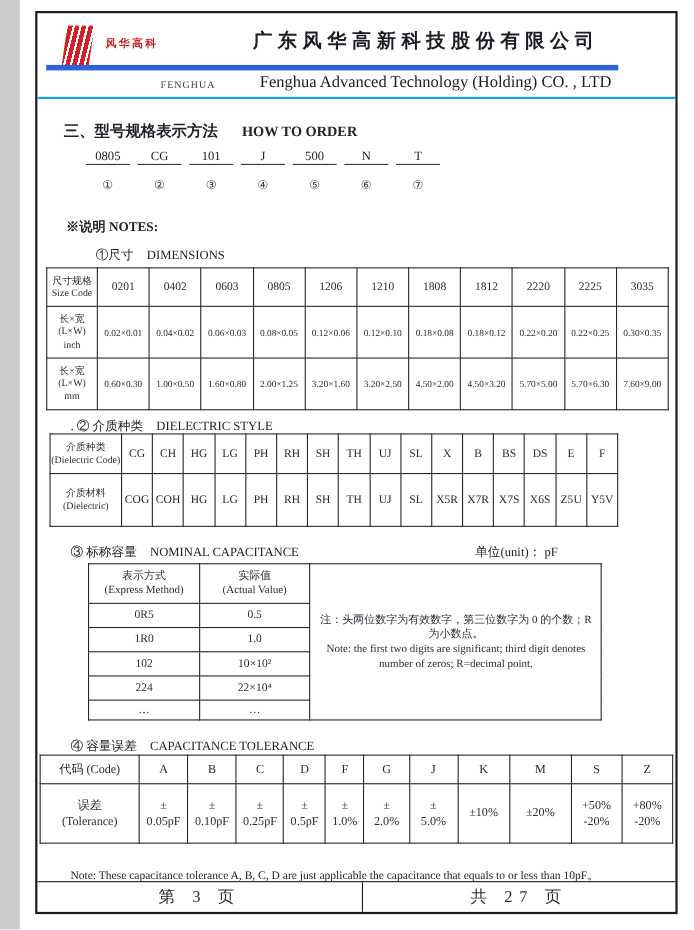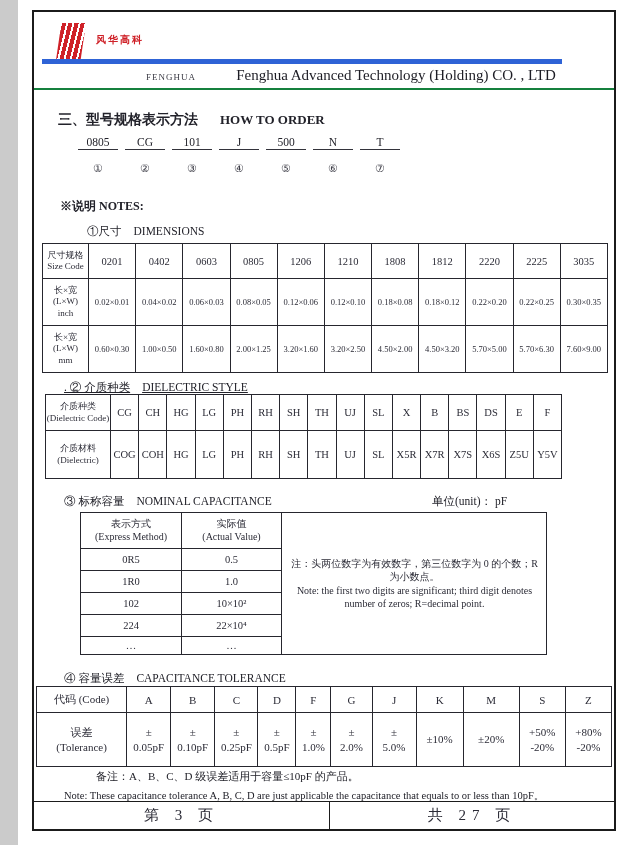--- a/index.html
+++ b/index.html
@@ -8,21 +8,21 @@
     font-family:"Liberation Serif","DejaVu Serif",serif;
     background:#ffffff; color:#22222a; position:relative;
     -webkit-font-smoothing:antialiased;
   }
   .scan-edge { position:absolute; left:0; top:0; width:18px; height:845px; background:#cbcbcb; }
   .page-border {
     position:absolute; left:32px; top:10px; width:584px; height:821px;
     border:2px solid #1b1b1b; background:#fff;
   }
   
-  .hdr { position:absolute; left:0; top:0; right:0; height:78px; border-bottom:2px solid #15803d; }
+  .hdr { position:absolute; left:0; top:0; right:0; height:78px; border-bottom:2px solid #0ea5e9; }
   .logo-mark {
     position:absolute; left:22px; top:11px; width:30px; height:37px;
     background:repeating-linear-gradient(104deg,#cf2128 0 4px,#ffffff 4px 6px);
     clip-path:polygon(18% 0,100% 0,82% 100%,0 100%);
   }
   .logo-text { position:absolute; left:62px; top:21px; color:#cf2128; font-weight:bold; font-size:10px; letter-spacing:2px; font-family:"Liberation Sans",sans-serif; }
   .company-cn { position:absolute; left:135px; right:8px; top:13px; text-align:center; font-weight:bold; font-size:17.5px; letter-spacing:5px; color:#1c1c24; font-family:"Liberation Sans",sans-serif; white-space:nowrap; }
   .blue-bar { position:absolute; left:8px; top:47px; width:520px; height:5px; background:#2e63d6; }
   .brand { position:absolute; left:112px; top:60px; font-size:9px; letter-spacing:1px; color:#3c3c46; }
   .company-en { position:absolute; left:160px; right:16px; top:55px; text-align:center; font-size:15px; color:#1c1c24; white-space:nowrap; }
@@ -80,20 +80,21 @@
 </head>
 <body>
 
 <div class="scan-edge"></div>
 
 <div class="page-border">
 
   <div class="hdr">
     <div class="logo-mark"></div>
     <div class="logo-text">风华高科</div>
+    <div class="company-cn">广东风华高新科技股份有限公司</div>
     <div class="blue-bar"></div>
     <div class="brand">FENGHUA</div>
     <div class="company-en">Fenghua Advanced Technology (Holding) CO. , LTD</div>
   </div>
 
   <div class="sec-title">
     <span>三、型号规格表示方法</span><span class="en">HOW TO ORDER</span>
   </div>
 
   <div class="order-row">
@@ -179,21 +180,21 @@
       <td>3.20×2.50</td>
       <td>4.50×2.00</td>
       <td>4.50×3.20</td>
       <td>5.70×5.00</td>
       <td>5.70×6.30</td>
       <td>7.60×9.00</td>
     </tr>
   </tbody>
     </table>
 
-  <div class="sub-heading" style="left:30px; top:368px;text-decoration:underline;">
+  <div class="sub-heading" style="left:30px; top:368px;">
     <span>. ② 介质种类</span><span class="en">DIELECTRIC STYLE</span>
   </div>
   <table class="die-table">
     <colgroup>
       <col style="width:65px">
         <col>
         <col>
         <col>
         <col>
         <col>
@@ -350,21 +351,20 @@
       <td class="pre">±10%</td>
       <td class="pre">±20%</td>
       <td class="pre">+50%
 -20%</td>
       <td class="pre">+80%
 -20%</td>
     </tr>
   </tbody>
     </table>
 
-  <div class="remark-cn">备注：A、B、C、D 级误差适用于容量≤10pF 的产品。</div>
   <div class="remark-en">Note: These capacitance tolerance A, B, C, D are just applicable the capacitance that equals to or less than 10pF。</div>
 
   <div class="footer">
     <div class="cell left">第 3 页</div>
     <div class="cell right">共 27 页</div>
   </div>
 
 </div>
 
 </body></html>

